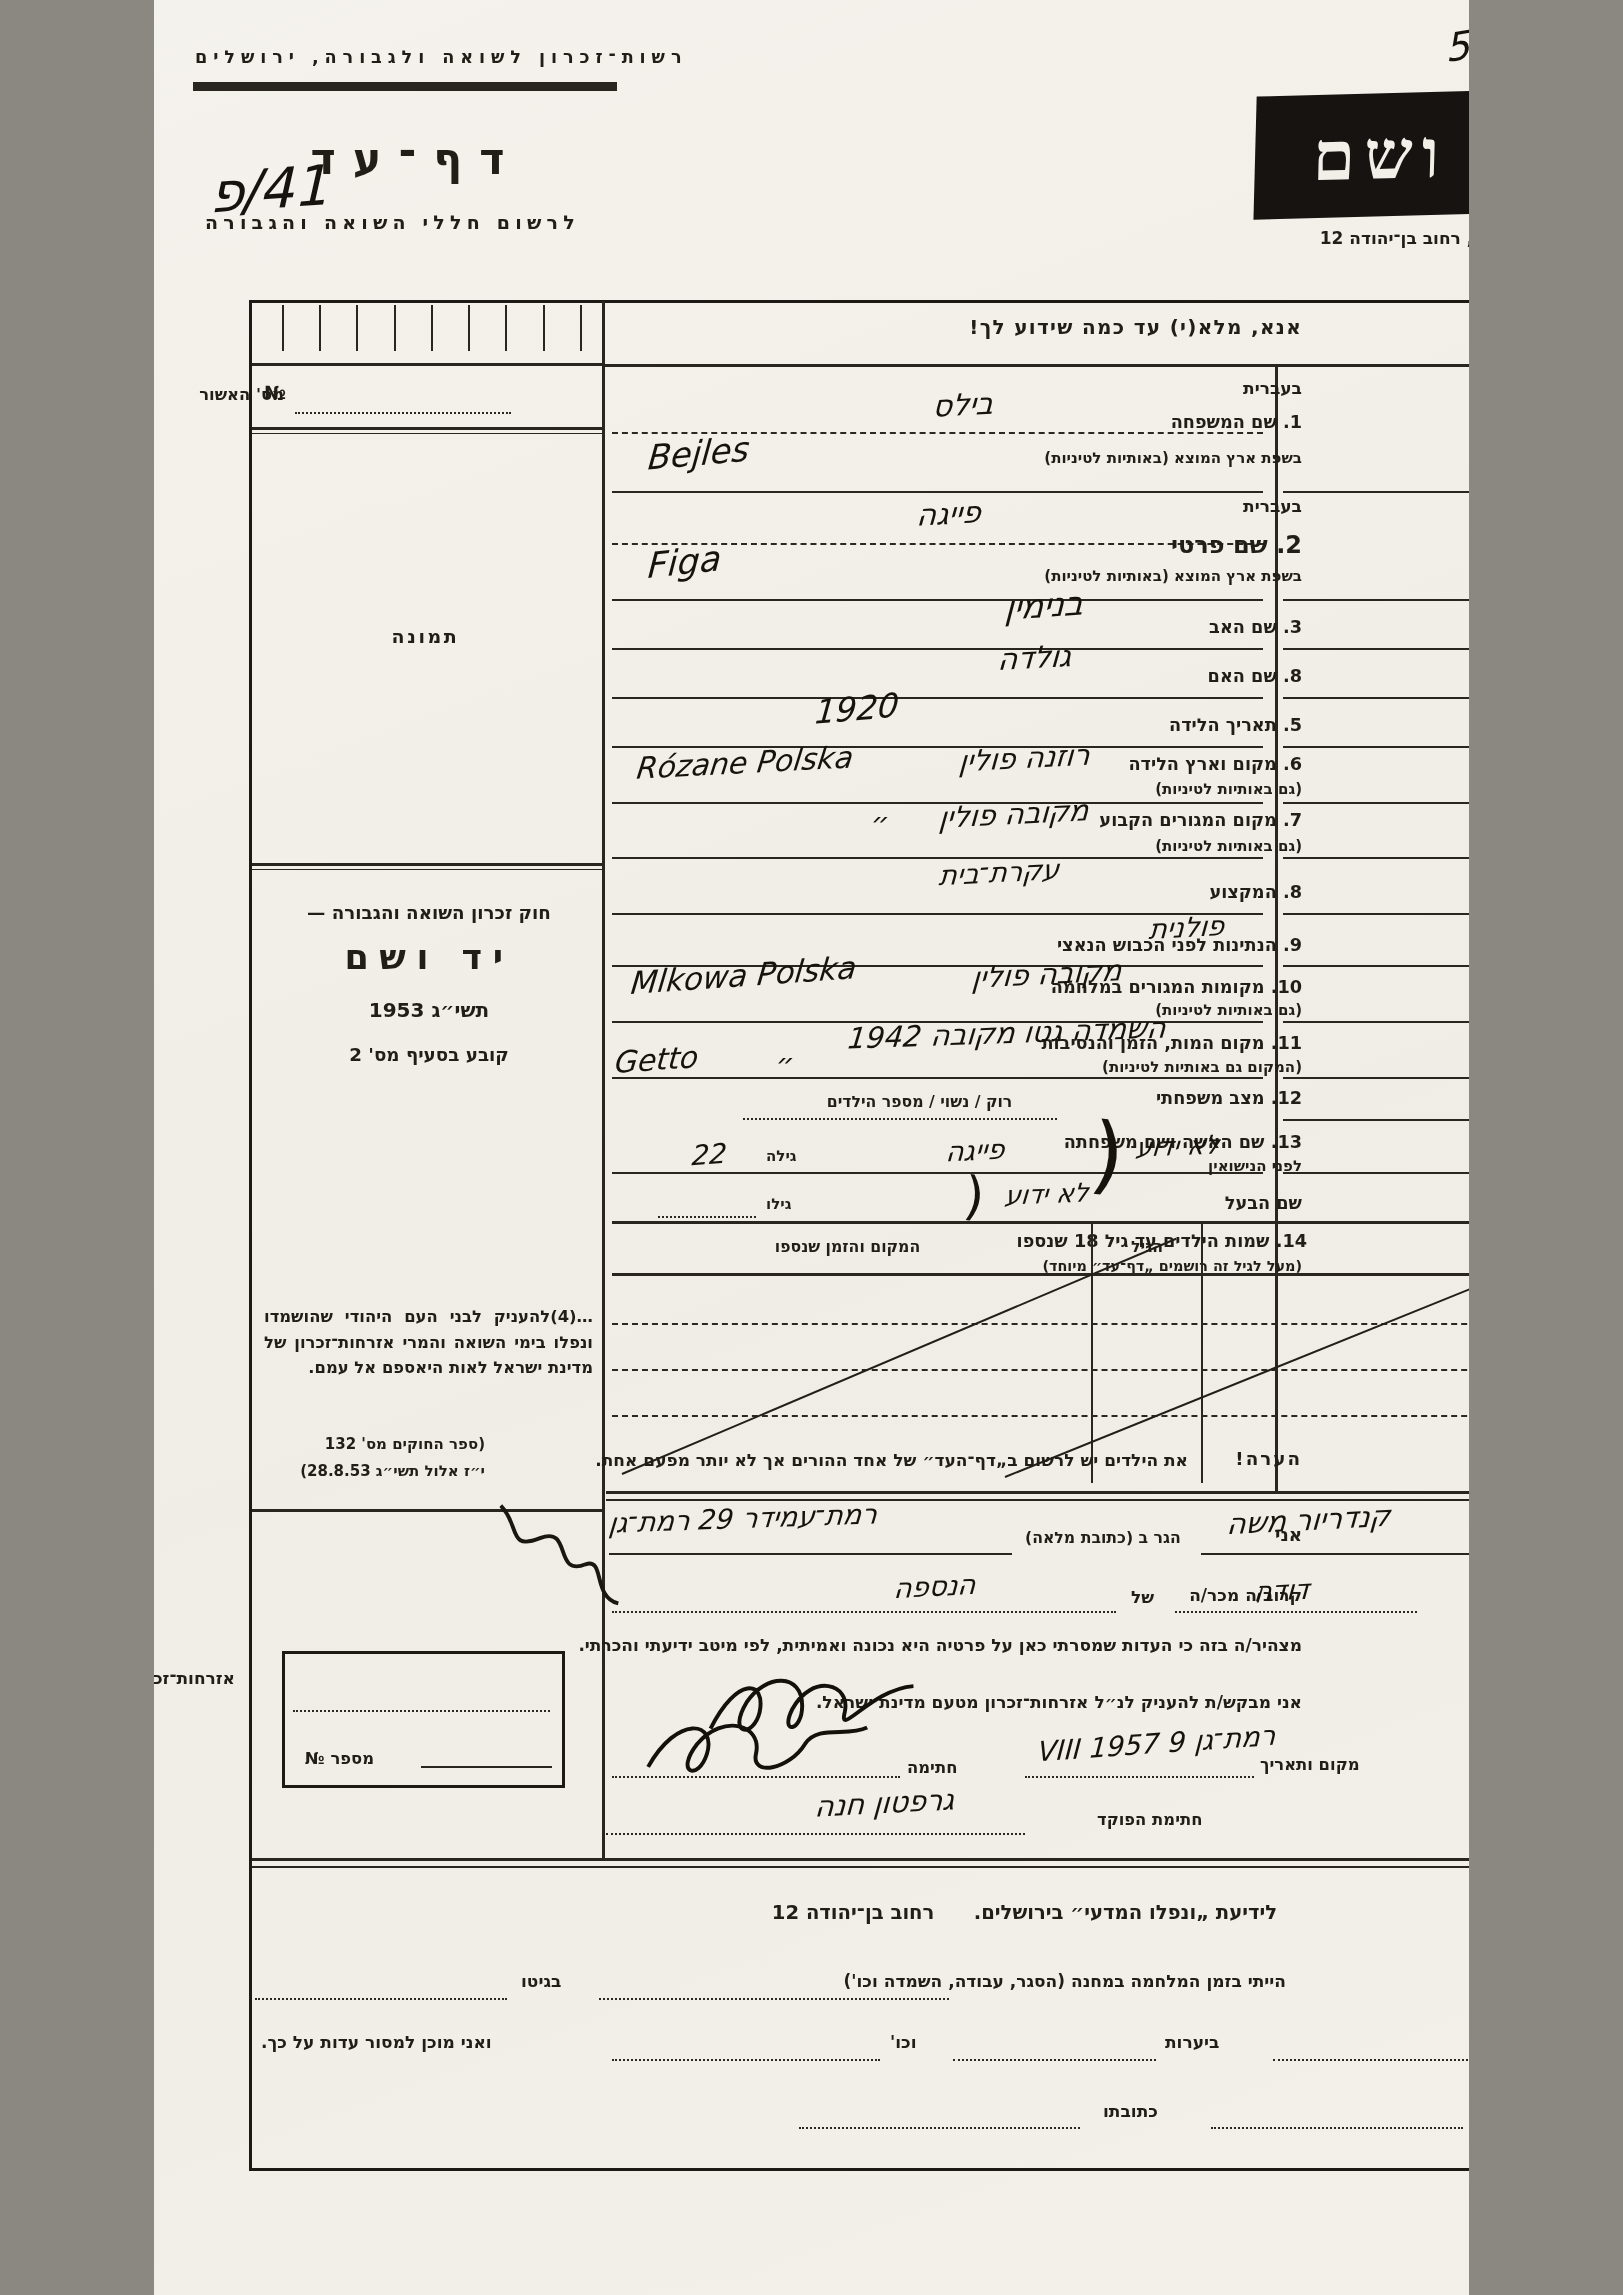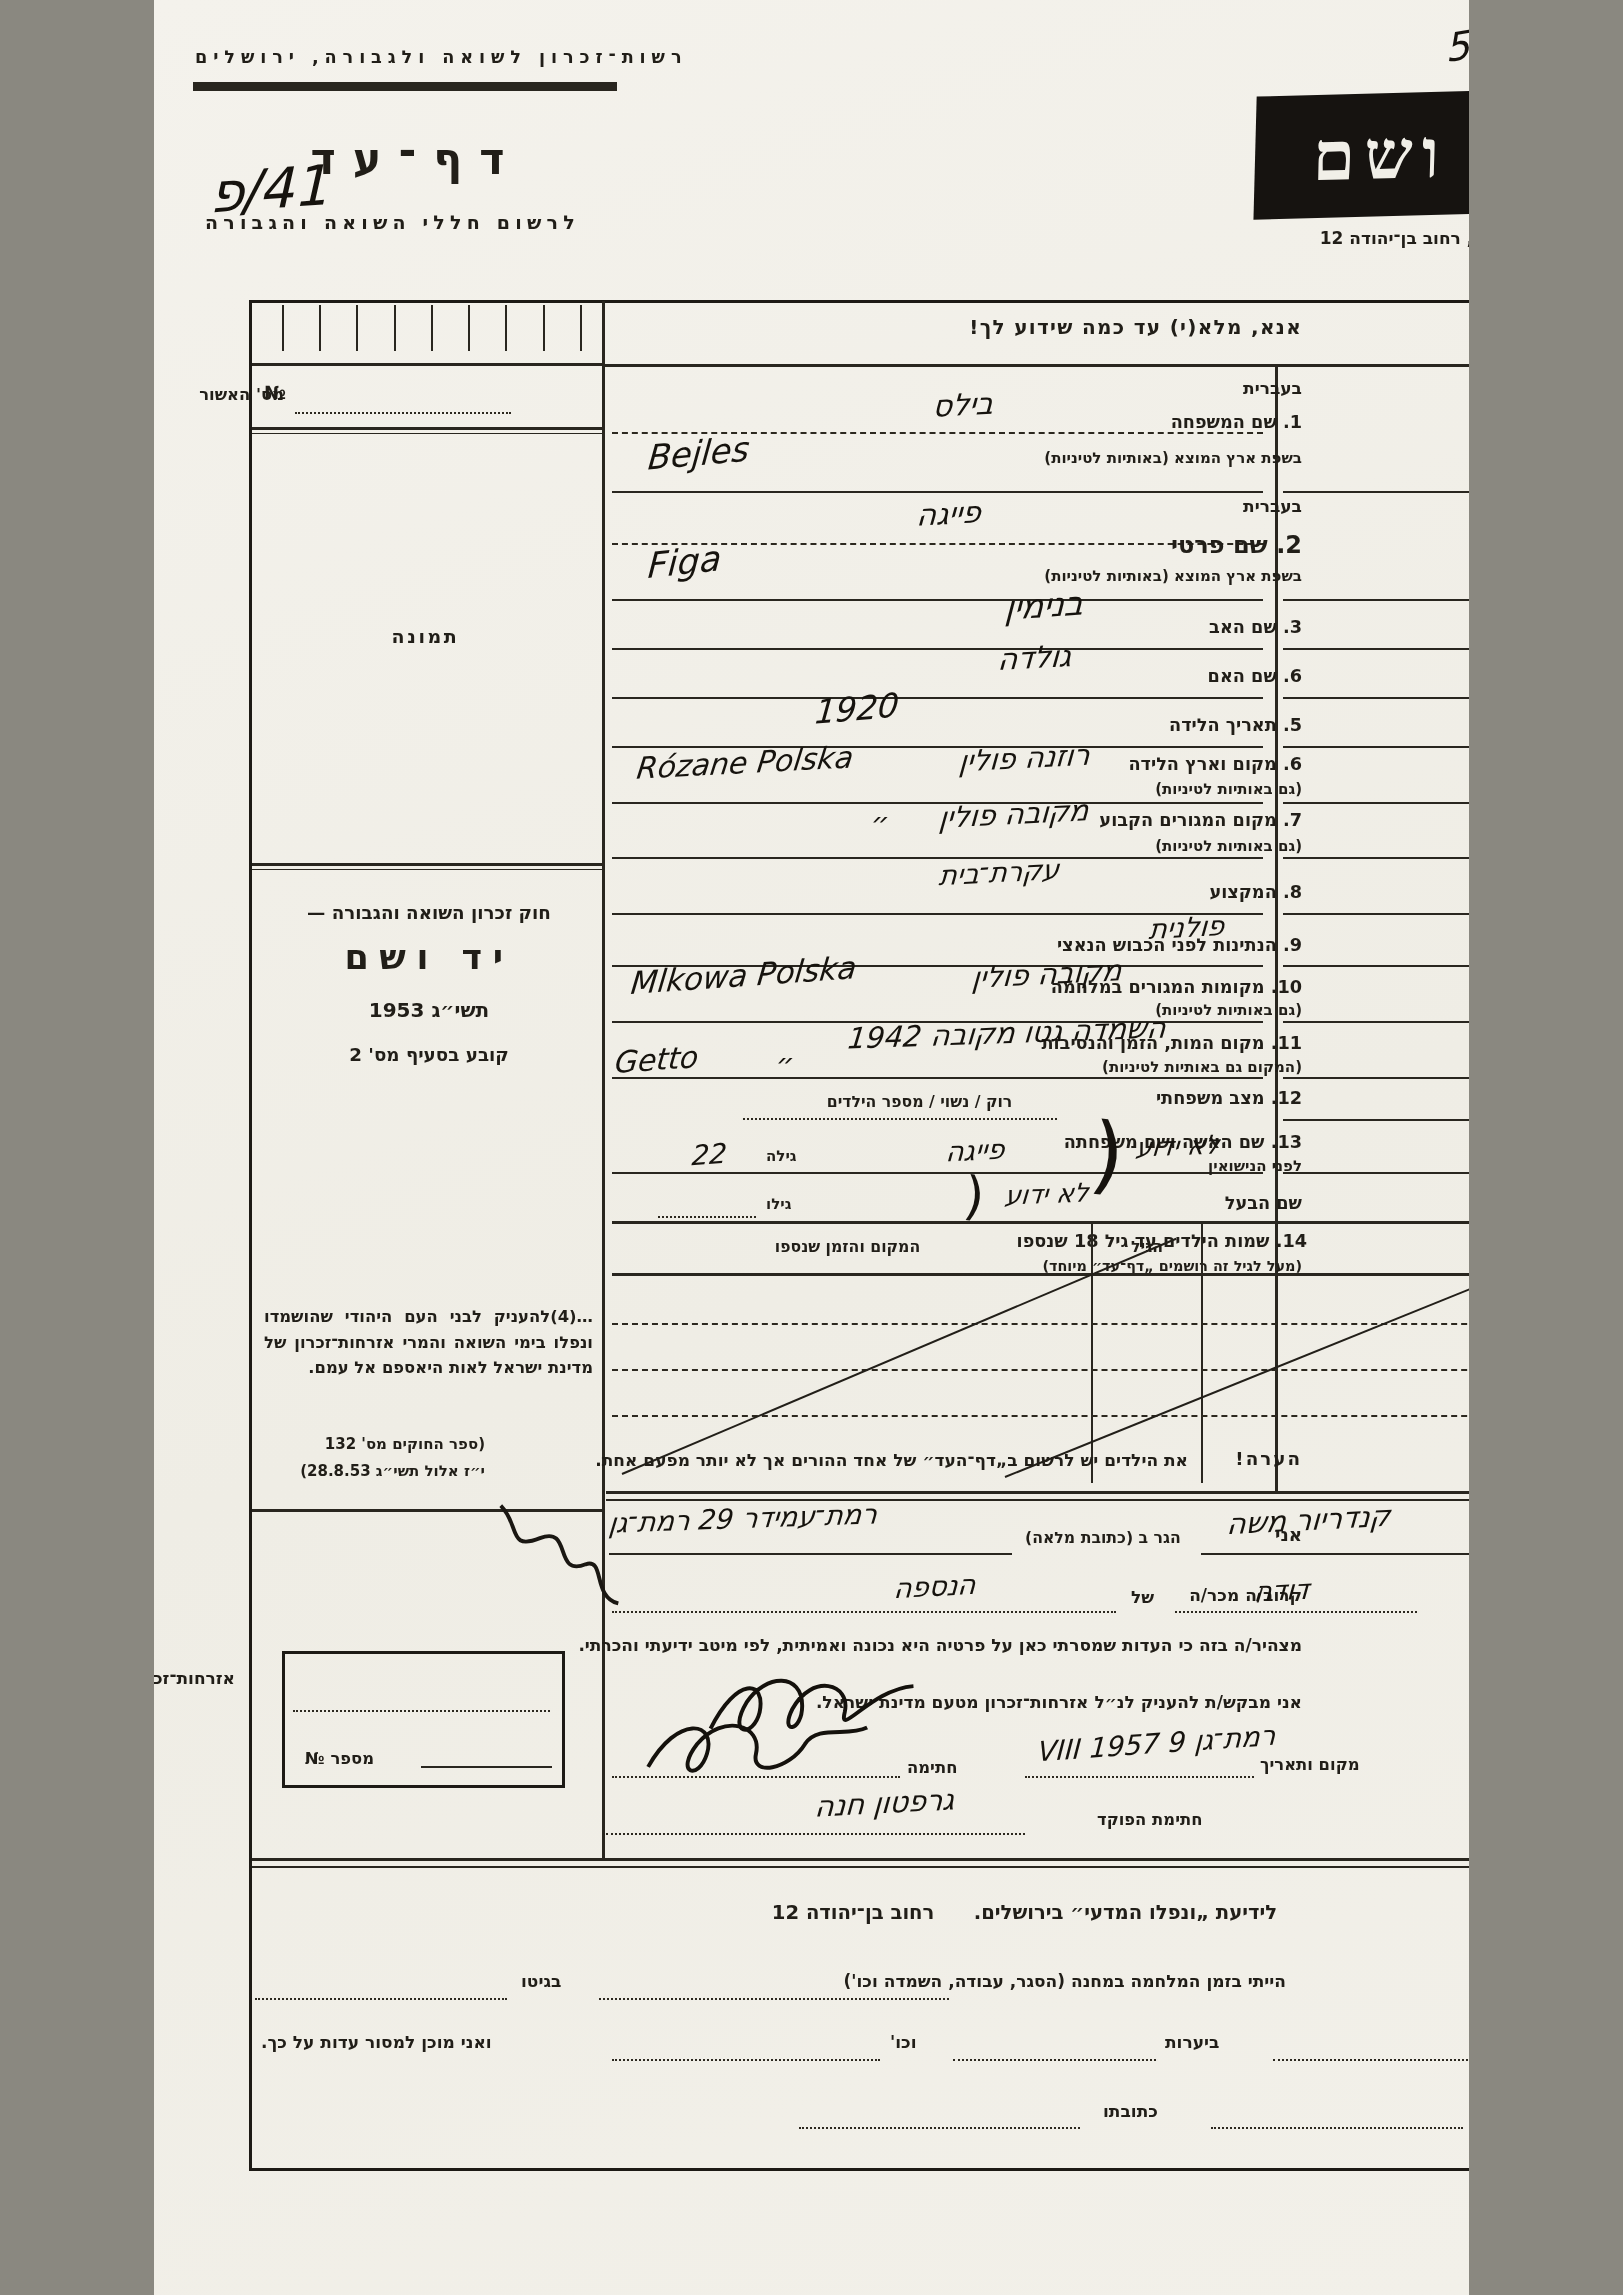--- a/index.html
+++ b/index.html
@@ -118,21 +118,21 @@
 
   <div class="t print" style="right:167px;top:378px;font-size:17px;">בעברית</div>
   <div class="t print" style="right:167px;top:412px;font-size:17.7px;">1. שם המשפחה</div>
   <div class="t print" style="right:167px;top:449px;font-size:15px;">בשפת ארץ המוצא (באותיות לטיניות)</div>
 
   <div class="t print" style="right:167px;top:496px;font-size:17px;">בעברית</div>
   <div class="t print" style="right:167px;top:531px;font-size:24px;">2. שם פרטי</div>
   <div class="t print" style="right:167px;top:567px;font-size:15px;">בשפת ארץ המוצא (באותיות לטיניות)</div>
 
   <div class="t print" style="right:167px;top:617px;font-size:17.7px;">3. שם האב</div>
-  <div class="t print" style="right:167px;top:666px;font-size:17.7px;">6. שם האם</div>
+  <div class="t print" style="right:167px;top:666px;font-size:17.7px;">8. שם האם</div>
   <div class="t print" style="right:167px;top:715px;font-size:17.7px;">5. תאריך הלידה</div>
 
   <div class="t print" style="right:167px;top:754px;font-size:17.7px;">6. מקום וארץ הלידה</div>
   <div class="t print" style="right:167px;top:780px;font-size:15px;">(גם באותיות לטיניות)</div>
 
   <div class="t print" style="right:167px;top:810px;font-size:17.7px;">7. מקום המגורים הקבוע</div>
   <div class="t print" style="right:167px;top:837px;font-size:15px;">(גם באותיות לטיניות)</div>
 
   <div class="t print" style="right:167px;top:882px;font-size:17.7px;">8. המקצוע</div>
   <div class="t print" style="right:167px;top:935px;font-size:17.7px;">9. הנתינות לפני הכבוש הנאצי</div>

